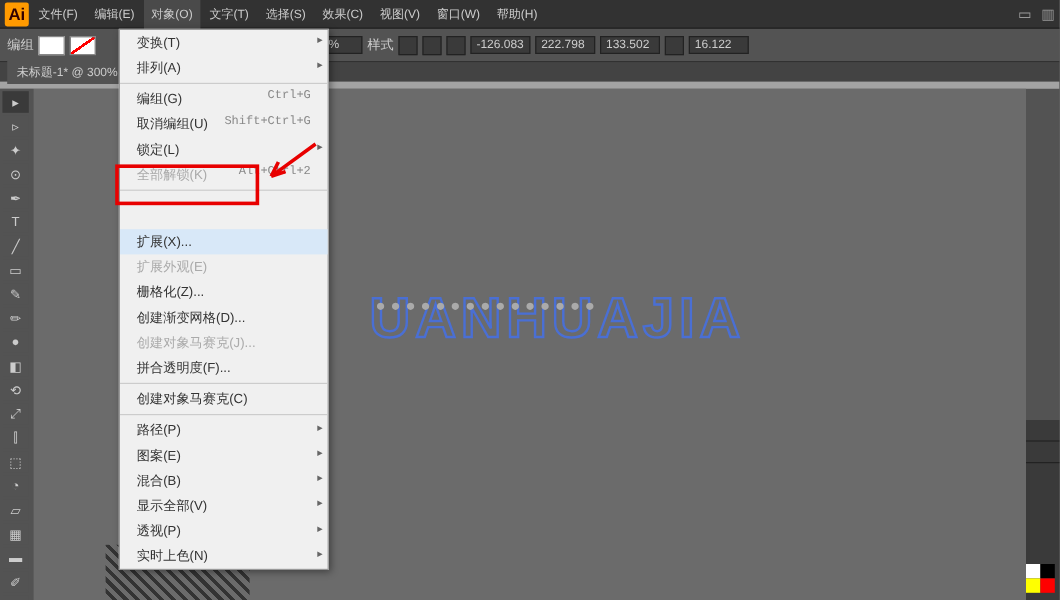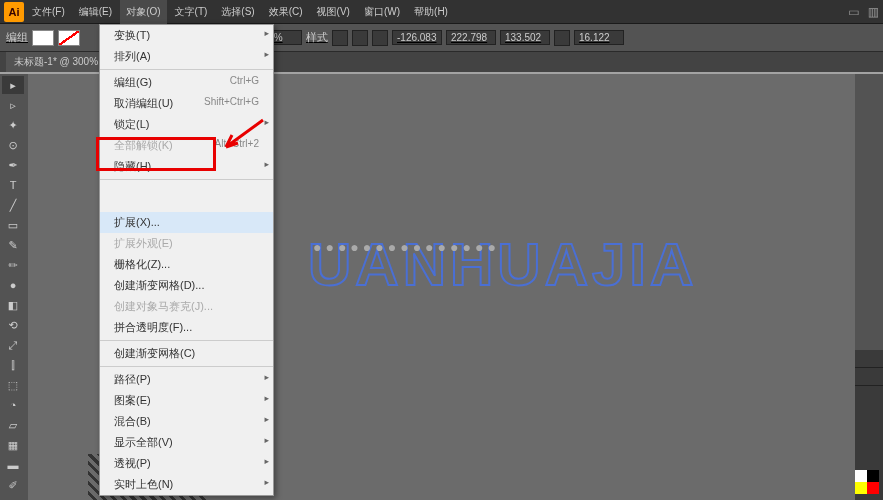--- a/index.html
+++ b/index.html
@@ -1,52 +1,52 @@
 <!DOCTYPE html>
 <html><head>
 <meta charset="utf-8">
 <style>
 * { margin: 0; padding: 0; box-sizing: border-box; font-family: "Microsoft YaHei", sans-serif; }
 body { background: #535353; width: 883px; height: 500px; overflow: hidden; position: relative; }
 
 .topbar { background: #323232; height: 24px; display: flex; align-items: center; padding: 0 4px; gap: 2px; border-bottom: 1px solid #1a1a1a; }
-.ai-logo { width: 20px; height: 20px; background: #ff9a00; color: #330000; font-weight: bold; font-size: 11px; display: flex; align-items: center; justify-content: center; border-radius: 2px; }
+.ai-logo { width: 20px; height: 20px; background: #ff9a00; color: #330000; font-weight: bold; font-size: 14px; display: flex; align-items: center; justify-content: center; border-radius: 2px; }
 .menu-item { color: #ccc; font-size: 10px; padding: 20px 6px; cursor: pointer; }
 .menu-item.active { background: #4a4a4a; }
 .top-icons { margin-left: auto; display: flex; gap: 8px; }
 .top-icon { color: #999; font-size: 12px; }
 
-.optionsbar { background: #535353; height: 28px; display: flex; align-items: center; padding: 0 6px; gap: 4px; border-bottom: 1px solid #2a2a2a; text-decoration: underline; }
+.optionsbar { background: #535353; height: 28px; display: flex; align-items: center; padding: 0 6px; gap: 4px; border-bottom: 1px solid #2a2a2a; }
 .opt-label { color: #ccc; font-size: 11px; }
 .opt-swatch { width: 22px; height: 16px; background: #fff; border: 1px solid #888; }
 .opt-swatch.none { background: linear-gradient(to bottom right, #fff 45%, red 45%, red 55%, #fff 55%); }
 .opt-pill { background: #3a3a3a; color: #ff9a00; font-size: 10px; padding: 1px 6px; border: 1px solid #222; }
 .opt-num { background: #3a3a3a; color: #ccc; font-size: 10px; padding: 1px 4px; border: 1px solid #222; min-width: 50px; display: inline-block; }
 .opt-icon { width: 16px; height: 16px; background: #3a3a3a; border: 1px solid #222; }
 
-.tabbar { background: #434343; height: 22px; display: flex; align-items: center; padding: 0 6px; border-bottom: 2px solid #a3a3a3; }
+.tabbar { background: #434343; height: 22px; display: flex; align-items: center; padding: 0 6px; border-bottom: 6px solid #a3a3a3; }
 .doc-tab { color: #ccc; font-size: 10px; padding: 3px 8px; background: #535353; }
 
 .toolbar { position: absolute; left: 0; top: 74px; width: 28px; background: #535353; display: flex; flex-direction: column; gap: 2px; padding: 2px; }
 .tool { width: 22px; height: 18px; background: #535353; display: flex; align-items: center; justify-content: center; color: #ccc; font-size: 11px; cursor: pointer; }
 .tool.sel { background: #3a3a3a; }
 
 .canvas { position: absolute; left: 28px; top: 74px; right: 28px; bottom: 0; background: #6b6b6b; }
 .marquee-text { position: absolute; top: 140px; left: 280px; right: -20px; height: 100px; display: flex; align-items: center; }
-.letter { font-size: 60px; font-weight: bold; font-family: Arial; color: transparent; -webkit-text-stroke: 2px #4a6fd4; letter-spacing: 4px; position: relative; }
+.letter { font-size: 47px; font-weight: bold; font-family: Arial; color: transparent; -webkit-text-stroke: 2px #4a6fd4; letter-spacing: 4px; position: relative; }
 .letter::before { content: "●●●●●●●●●●●●●●●"; position: absolute; top: 10px; left: 5px; right: 5px; color: #aaa; font-size: 14px; line-height: 14px; word-break: break-all; overflow: hidden; height: 60px; -webkit-text-stroke: 0; }
 .hatch { position: absolute; left: 60px; top: 380px; width: 120px; height: 100px; background: repeating-linear-gradient(45deg, #333 0, #333 3px, transparent 3px, transparent 7px); }
 
 .dropdown { position: absolute; left: 99px; top: 24px; width: 175px; background: #f0f0f0; border: 1px solid #999; box-shadow: 2px 2px 6px rgba(0,0,0,0.4); z-index: 100; }
 .dd-item { display: flex; justify-content: space-between; font-size: 11px; padding: 3px 14px; color: #333; cursor: pointer; position: relative; }
 .dd-item.sub::after { content: "▸"; position: absolute; right: 4px; font-size: 9px; color: #666; }
 .dd-item.disabled { color: #aaa; }
 .dd-item.hover { background: #d8e8f8; margin-top: 32px; }
 .dd-sep { height: 1px; background: #ccc; margin: 2px 0; }
-.dd-short { color: #888; font-size: 10px; }
+.dd-short { color: #888; font-size: 10px; font-family: Liberation Mono, monospace; }
 
 .red-box { position: absolute; left: 96px; top: 137px; width: 120px; height: 34px; border: 3px solid #e80000; z-index: 101; pointer-events: none; }
 .red-arrow { position: absolute; left: 218px; top: 115px; z-index: 101; pointer-events: none; }
 
 .right-panel { position: absolute; right: 0; top: 350px; width: 28px; background: #3a3a3a; height: 150px; }
 .panel-tab { height: 18px; border-bottom: 1px solid #222; }
 .swatches { position: absolute; right: 0; bottom: 0; width: 28px; height: 30px; }
 .sw-b { width: 12px; height: 12px; float: left; }
 </style>
 </head>
@@ -152,23 +152,20 @@
       <span>取消编组(U)</span>
       <span class="dd-short">Shift+Ctrl+G</span>
     </div>
     <div class="dd-item sub">
       <span>锁定(L)</span>
     </div>
     <div class="dd-item disabled">
       <span>全部解锁(K)</span>
       <span class="dd-short">Alt+Ctrl+2</span>
     </div>
-    <div class="dd-item sub">
-      <span>隐藏(H)</span>
-    </div>
     <div class="dd-sep"></div>
     <div class="dd-item hover">
       <span>扩展(X)...</span>
     </div>
     <div class="dd-item disabled">
       <span>扩展外观(E)</span>
     </div>
     <div class="dd-item">
       <span>栅格化(Z)...</span>
     </div>
@@ -176,21 +173,21 @@
       <span>创建渐变网格(D)...</span>
     </div>
     <div class="dd-item disabled">
       <span>创建对象马赛克(J)...</span>
     </div>
     <div class="dd-item">
       <span>拼合透明度(F)...</span>
     </div>
     <div class="dd-sep"></div>
     <div class="dd-item">
-      <span>创建渐变网格(C)</span>
+      <span>创建对象马赛克(C)</span>
     </div>
     <div class="dd-sep"></div>
     <div class="dd-item sub">
       <span>路径(P)</span>
     </div>
     <div class="dd-item sub">
       <span>图案(E)</span>
     </div>
     <div class="dd-item sub">
       <span>混合(B)</span>

